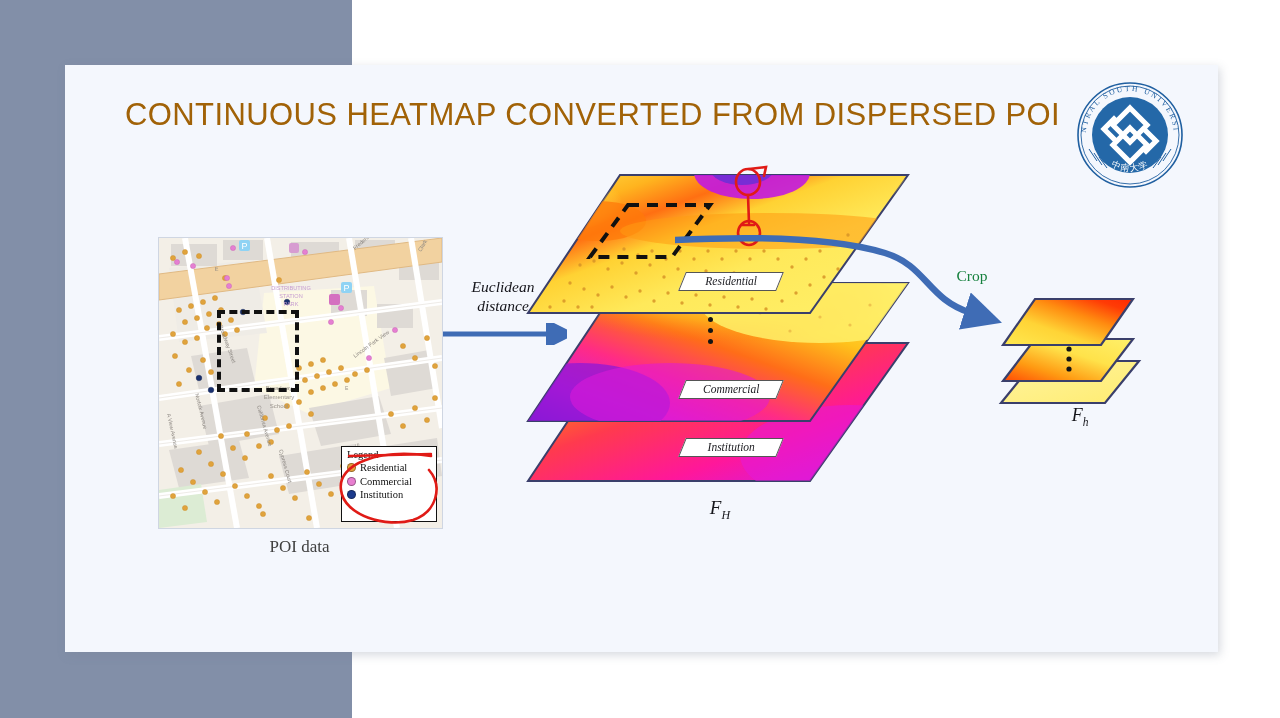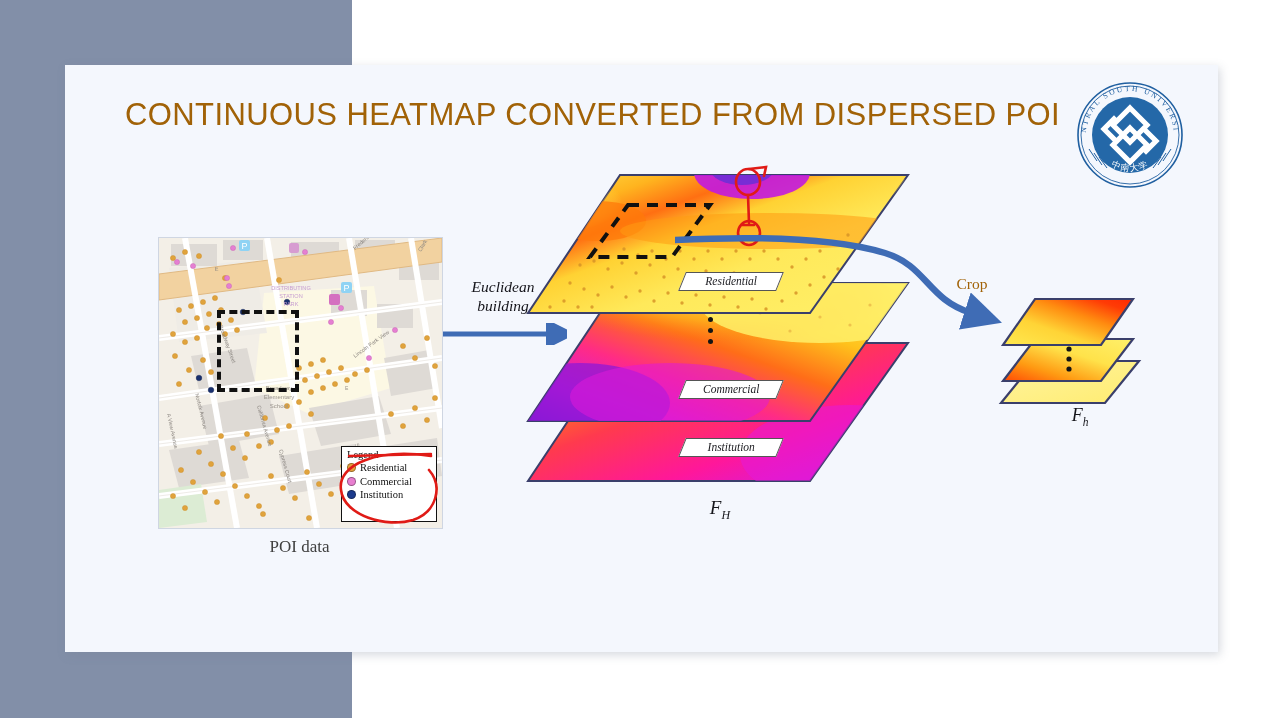--- a/index.html
+++ b/index.html
@@ -94,22 +94,22 @@
   .layer-tag {
     position:absolute; background:#fff; border:1px solid #555;
     font-family:"Liberation Serif", serif; font-style: italic; font-size: 11.5px;
     color:#1a1a1f; text-align:center; line-height: 16px; height:17px; width: 96px;
     transform: skewX(-22deg); z-index: 5;
   }
   .layer-tag span { display:block; transform: skewX(22deg); }
 
   
   .crop-label {
-    position:absolute; left: 872px; top: 110px; width: 70px; text-align:center;
-    font-family:"Liberation Serif", serif; font-size: 15.5px; color:#a16207;
+    position:absolute; left: 872px; top: 102px; width: 70px; text-align:center;
+    font-family:"Liberation Serif", serif; font-size: 15.5px; color:#15803d;
   }
   .crop-arrow { position:absolute; left: 610px; top: 30px; width: 400px; height: 160px; }
   .stack-small { position:absolute; left: 928px; top: 126px; width: 150px; height: 120px; }
   .fh-cap-small {
     position:absolute; left: 960px; top: 240px; width: 110px; text-align:center;
     font-family:"Liberation Serif", serif; font-style: italic; font-size: 18px; color:#15151b;
   }
   .fh-cap-small sub { font-style: italic; font-size: 11.5px; }
 
   .vdots { position:absolute; z-index:6; }
@@ -374,21 +374,21 @@
         <svg class="red-oval" viewBox="0 0 120 90" width="120" height="90">
           <path d="M 104,14 C 52,6 10,22 14,48 C 17,74 60,86 86,78 C 110,70 116,44 102,28" fill="none" stroke="#e01b16" stroke-width="2.6" stroke-linecap="round"></path>
           <path d="M 22,14 L 104,12" fill="none" stroke="#e01b16" stroke-width="2.4" stroke-linecap="round"></path>
         </svg>
       </div>
 
       <div class="map-label">POI data</div>
 
       <div class="euclid-label">
         <div>Euclidean</div>
-        <div>building</div>
+        <div>distance</div>
       </div>
       <svg class="euclid-arrow" viewBox="0 0 126 22" width="126" height="22">
         <defs>
           <marker id="ahead" markerWidth="6" markerHeight="6" refX="1" refY="3" orient="auto">
             <path d="M0,0 L6,3 L0,6 Z" fill="#3f6cb5"></path>
           </marker>
         </defs>
         <line x1="2" y1="11" x2="110" y2="11" stroke="#3f6cb5" stroke-width="5" marker-end="url(#ahead)"></line>
       </svg>
 

